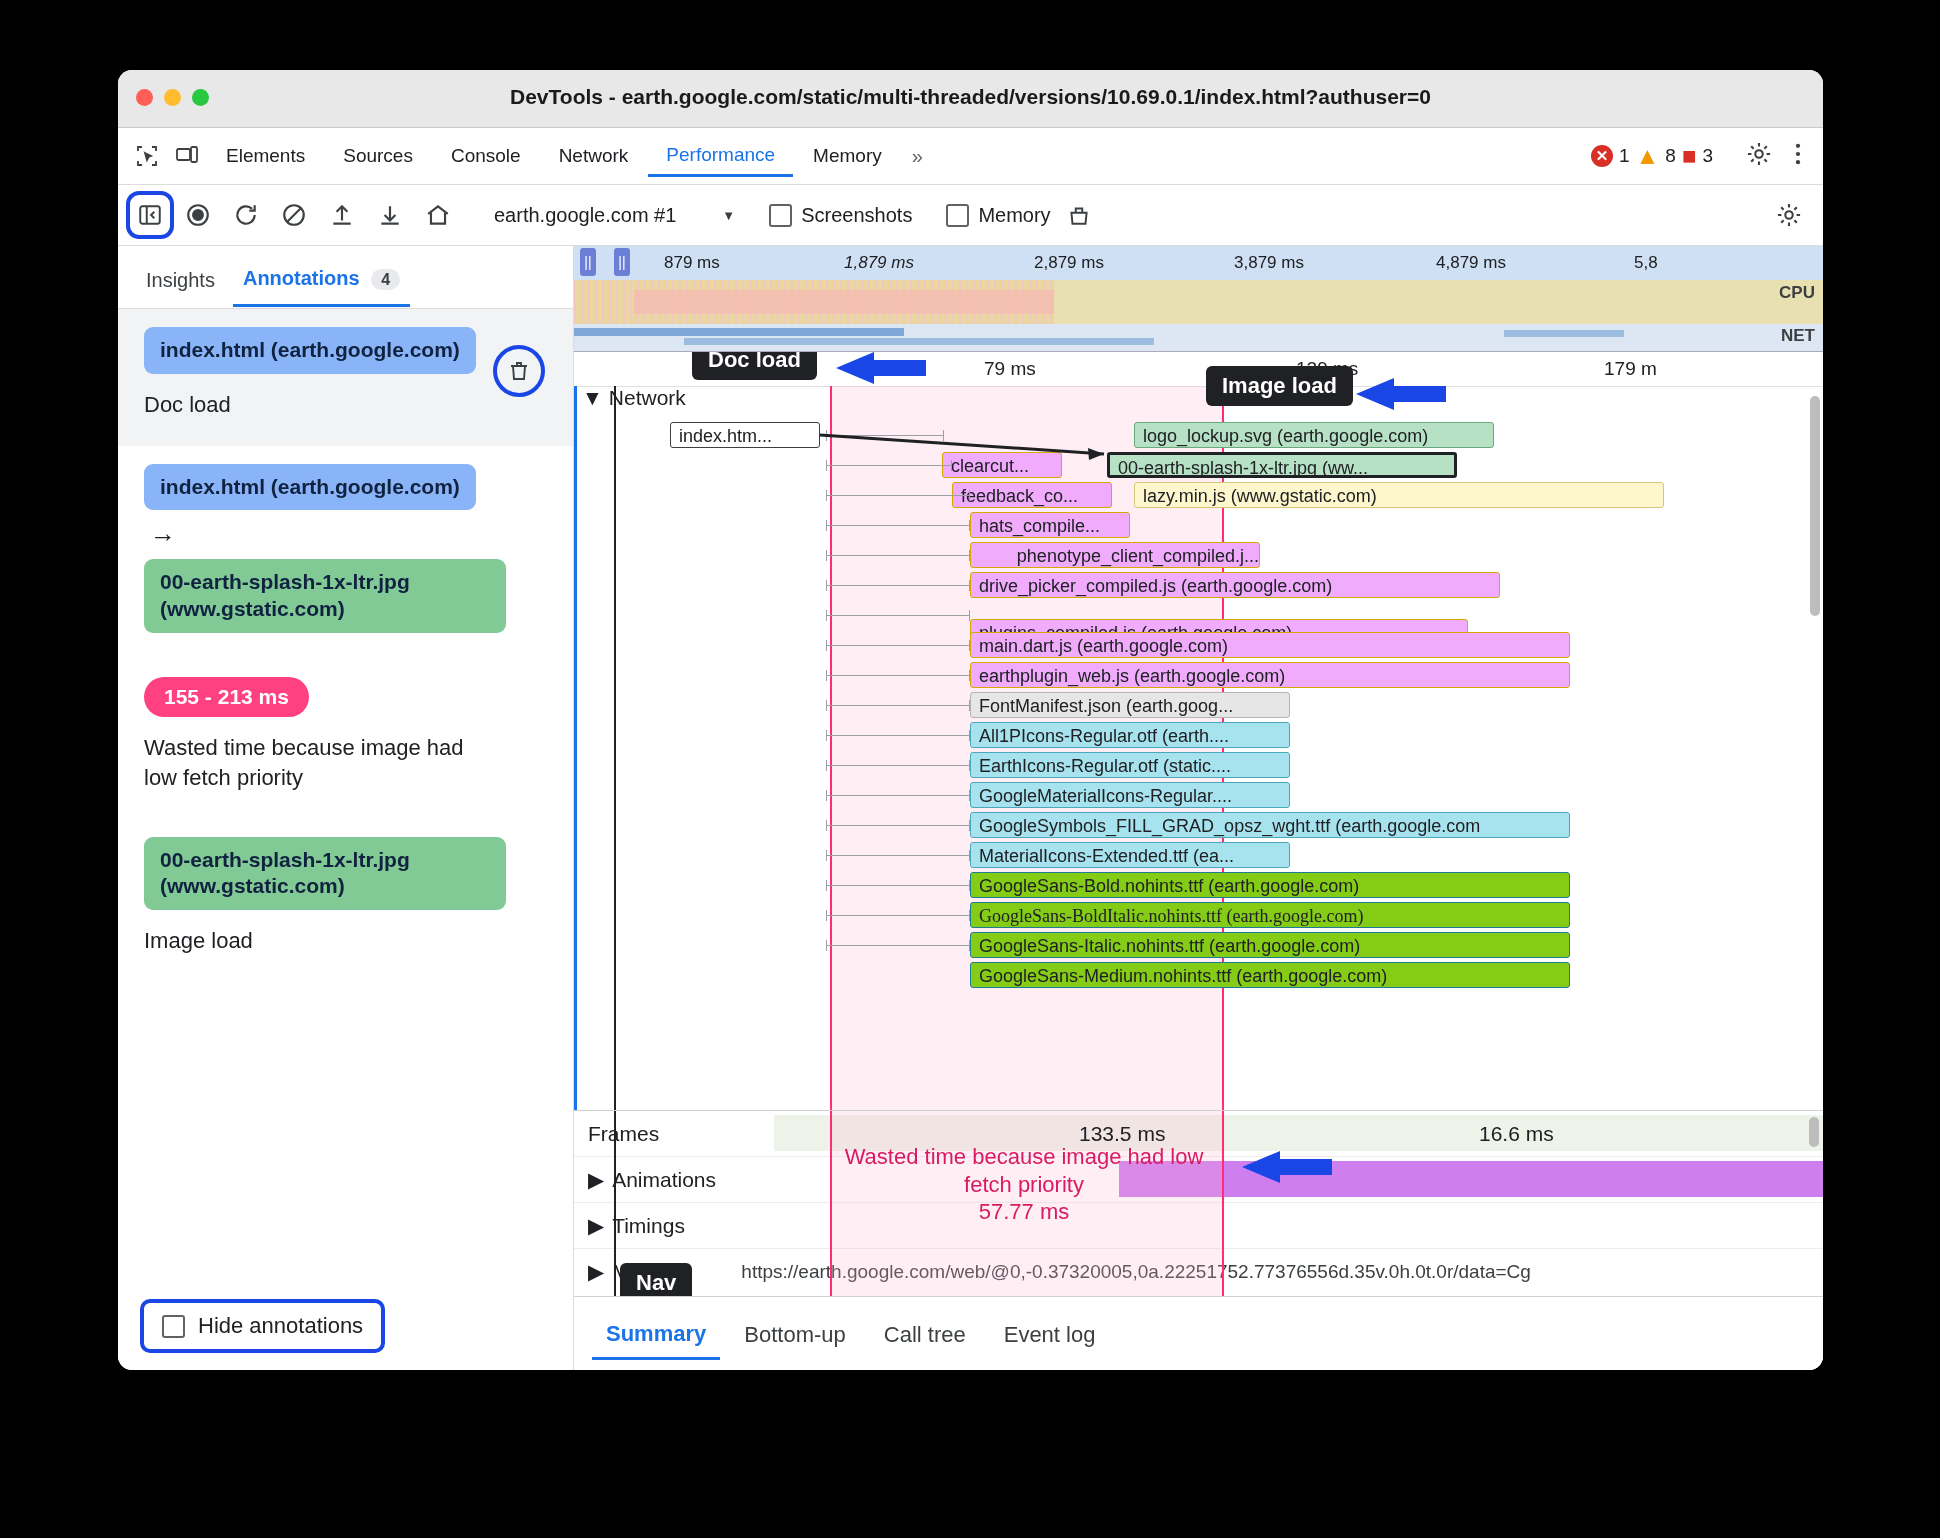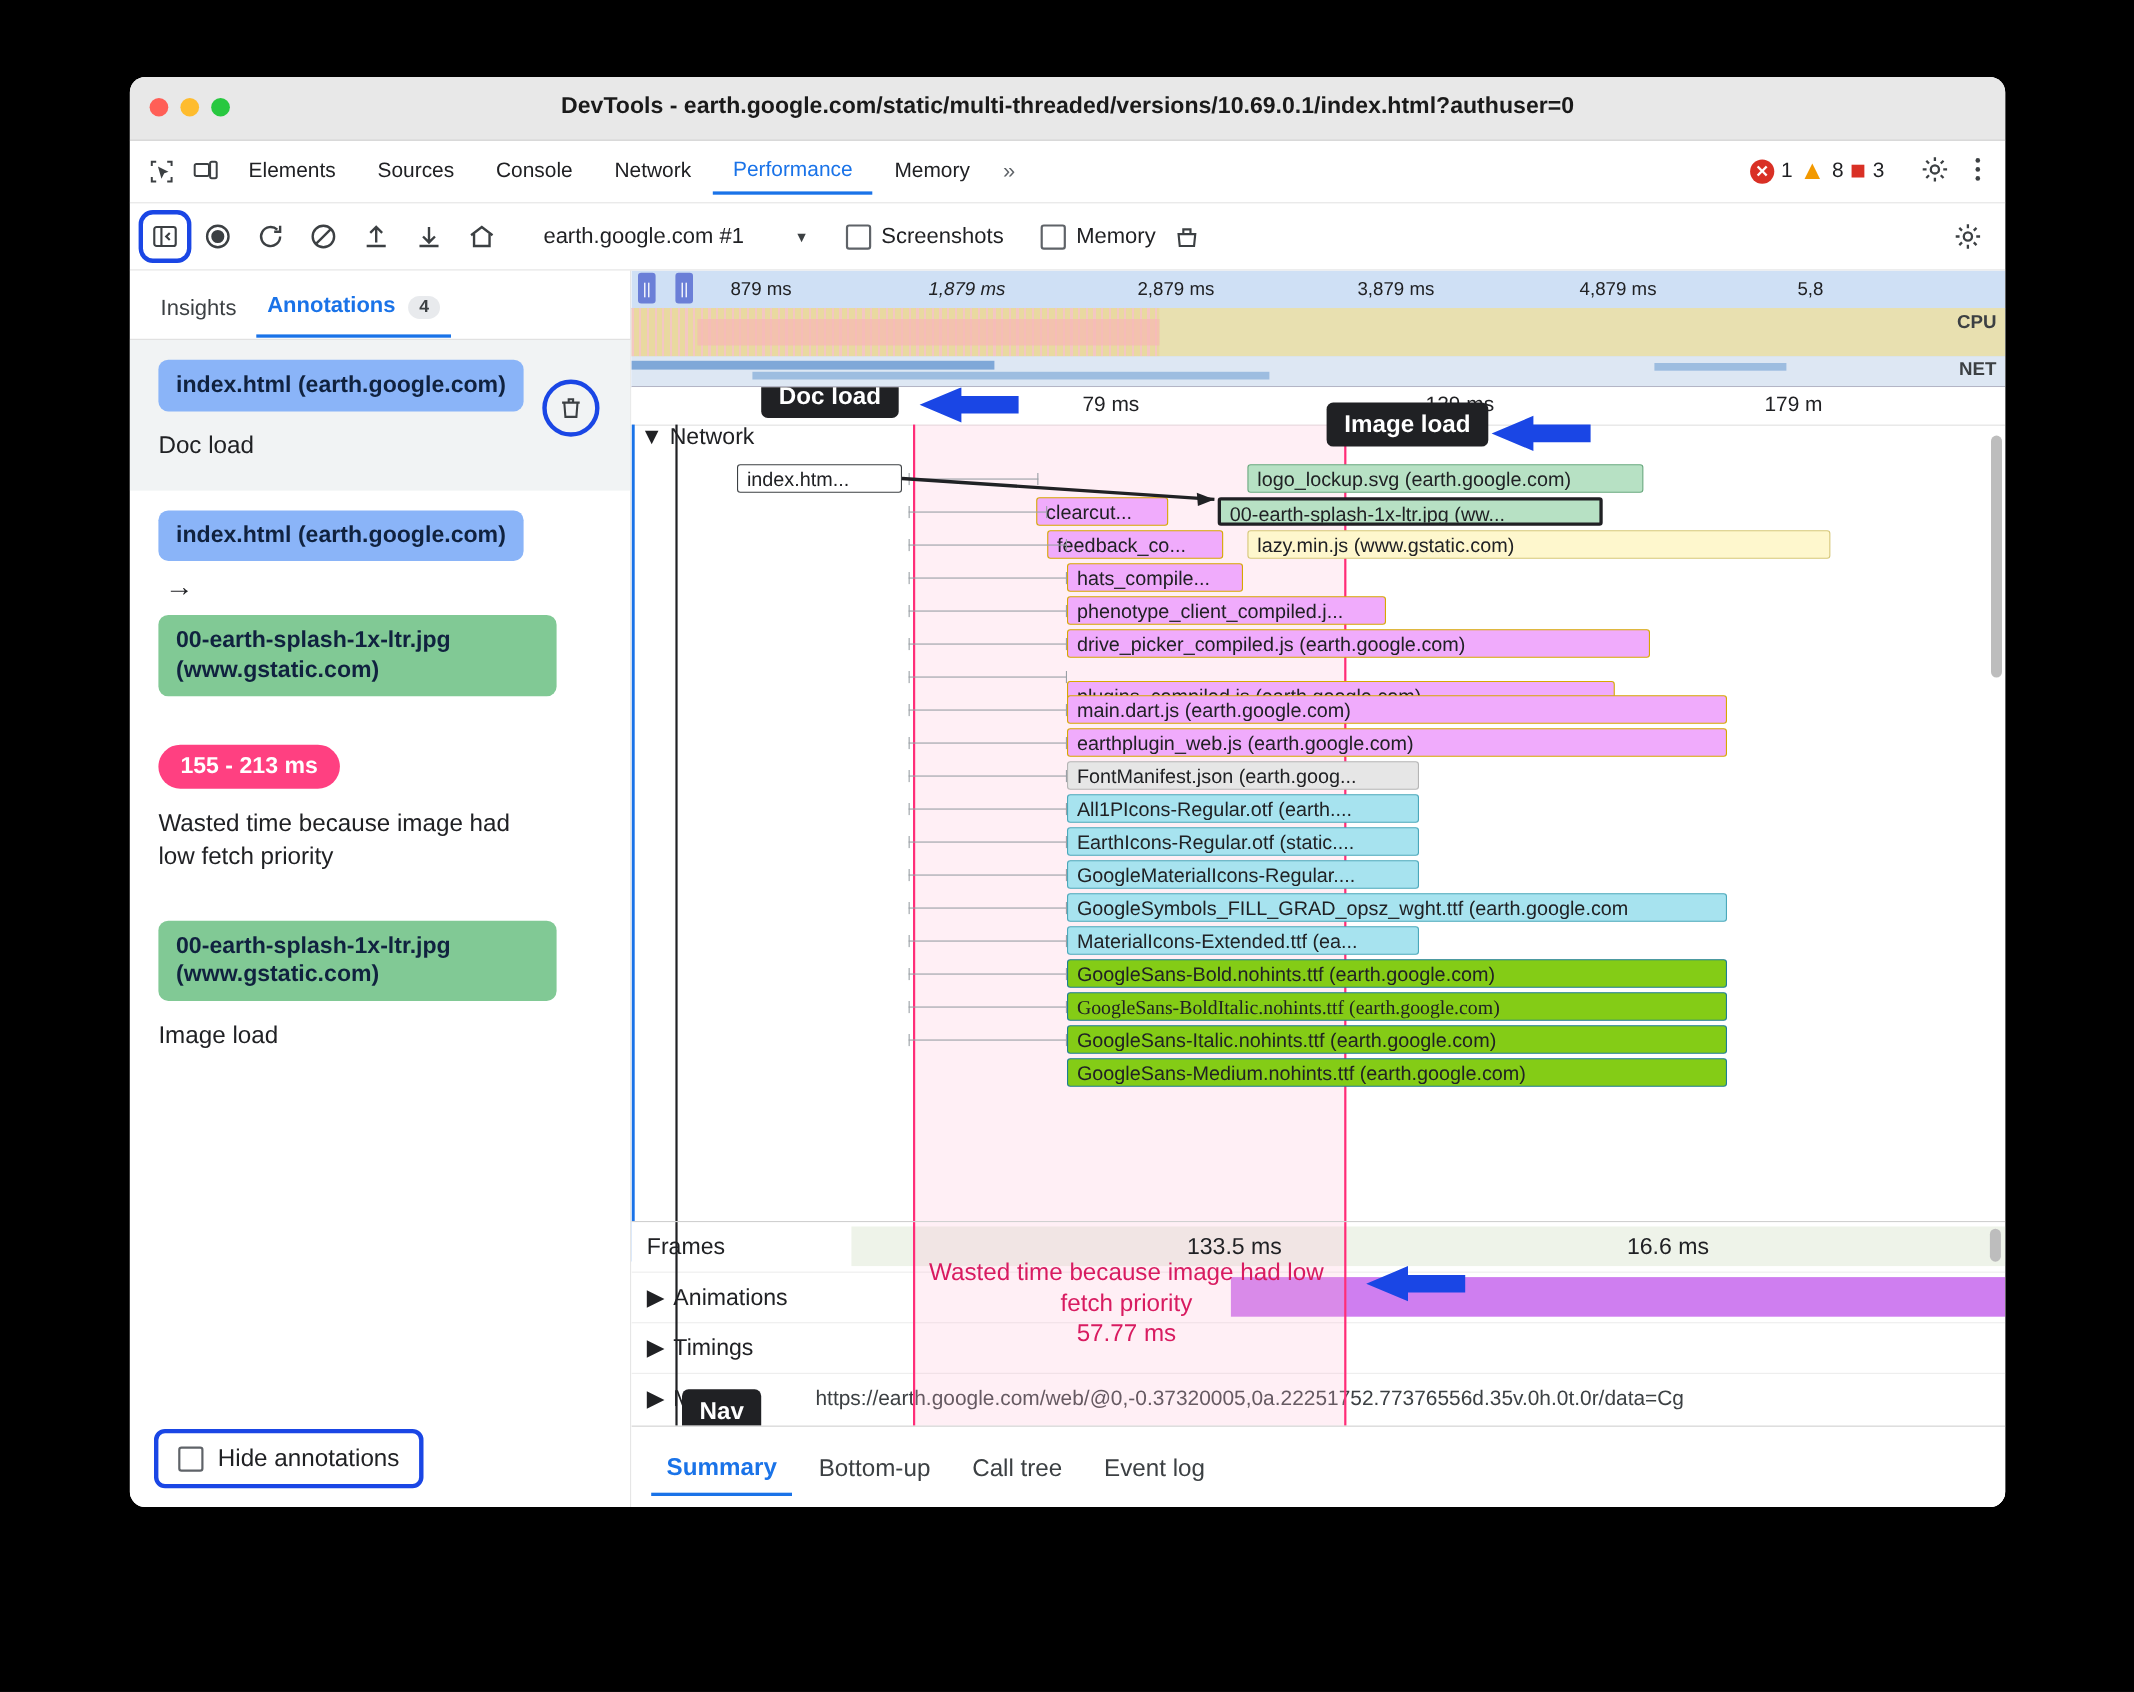--- a/index.html
+++ b/index.html
@@ -308,21 +308,21 @@
         <div class="bar" style="left:533px;top:100px;width:350px;background:#b7e1c4;border:3px solid #202124;">00-earth-splash-1x-ltr.jpg (ww...</div>
 
         <div class="whisk" style="left:252px;top:113px;width:126px;"></div>
         <div class="bar b-yellow" style="left:378px;top:130px;width:160px;">feedback_co...</div>
         <div class="bar b-ltyellow" style="left:560px;top:130px;width:530px;">lazy.min.js (www.gstatic.com)</div>
 
         <div class="whisk" style="left:252px;top:143px;width:144px;"></div>
         <div class="bar b-yellow" style="left:396px;top:160px;width:160px;">hats_compile...</div>
 
         <div class="whisk" style="left:252px;top:173px;width:144px;"></div>
-        <div class="bar b-yellow" style="left:396px;top:190px;width:290px;">phenotype_client_compiled.j...</div>
+        <div class="bar b-yellow" style="left:396px;top:190px;width:290px;text-align:right;">phenotype_client_compiled.j...</div>
 
         <div class="whisk" style="left:252px;top:203px;width:144px;"></div>
         <div class="bar b-yellow" style="left:396px;top:220px;width:530px;">drive_picker_compiled.js (earth.google.com)</div>
 
         <div class="whisk" style="left:252px;top:233px;width:144px;"></div>
         <div class="bar b-yellow" style="left:396px;top:250px;width:498px;margin-top:17px;">plugins_compiled.js (earth.google.com)</div>
 
         <div class="whisk" style="left:252px;top:263px;width:144px;"></div>
         <div class="bar b-yellow" style="left:396px;top:280px;width:600px;">main.dart.js (earth.google.com)</div>
 

